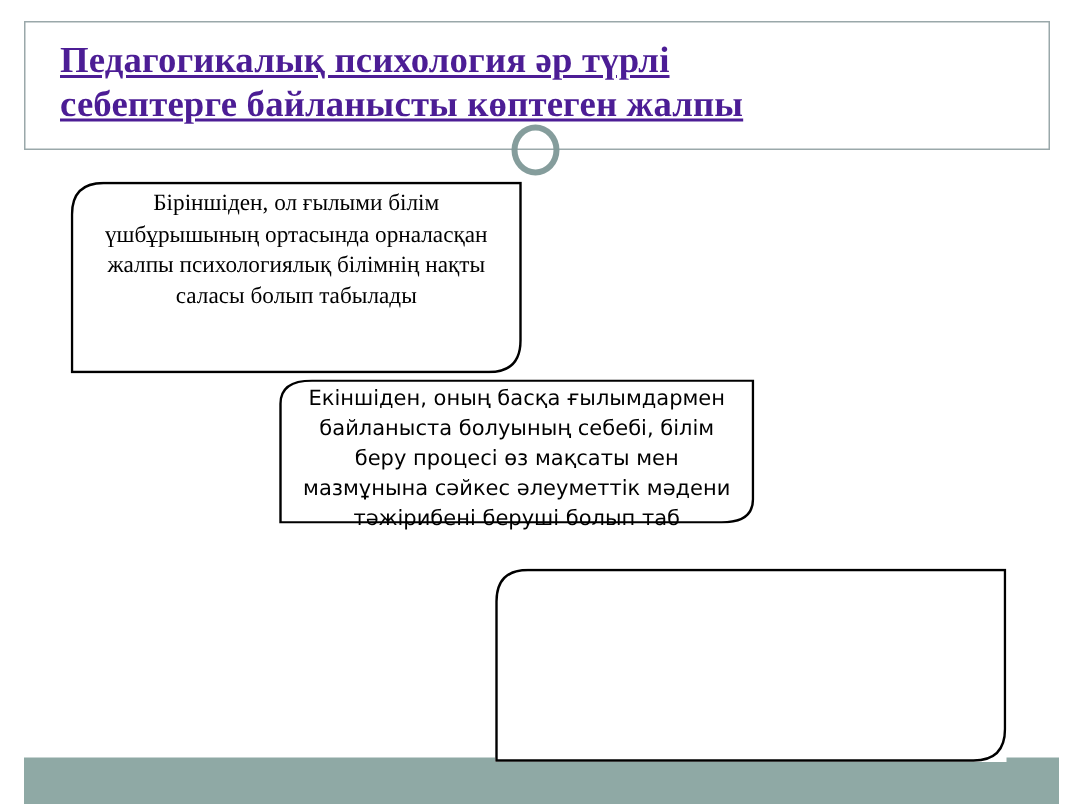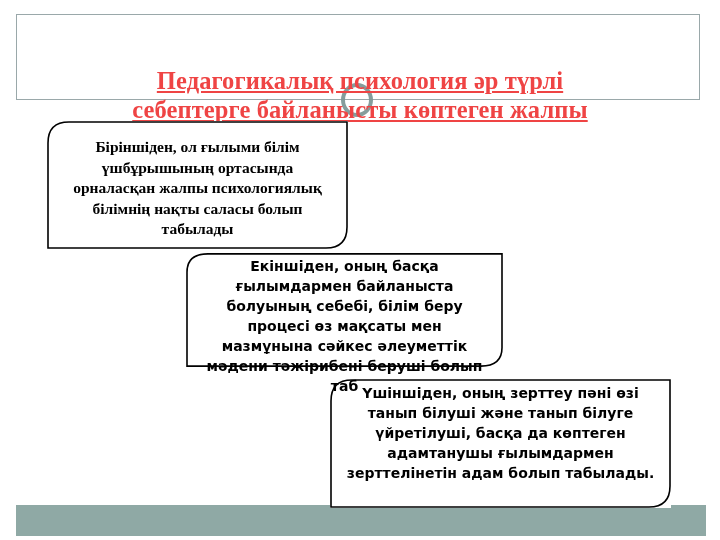--- a/index.html
+++ b/index.html
@@ -41,28 +41,27 @@
     box-sizing: border-box;
     opacity: .95;
   }
 
   
   .title {
     position: absolute;
     left: 40px;
     top: 26px;
     width: 640px;
-    text-align: center;
+    text-align: left;
     font-family: "Liberation Serif", "DejaVu Serif", serif;
     font-weight: bold;
     font-size: 24.5px;
     line-height: 29px;
     letter-spacing: .1px;
-    color: #ef4444;
-    margin-top: 40px;
+    color: #4c1d95;
   }
   .title span {
     display: block;
     text-decoration: underline;
     text-underline-offset: 2px;
     white-space: nowrap;
   }
 
   
   .box {
@@ -79,26 +78,25 @@
     position: absolute;
     inset: 0;
   }
   .box .shape svg {
     display: block;
     width: 100%;
     height: 100%;
   }
   .box .txt {
     position: relative;
-    padding: 16px 14px 0 14px;
-    font-weight: bold;
+    padding: 5px 14px 0 14px;
   }
 
   #box1 { left: 47px;  top: 121px; width: 301px; height: 128px; z-index: 3; }
-  #box2 { left: 186px; top: 253px; width: 317px; height: 114px; z-index: 2; }
+  #box2 { left: 186px; top: 253px; width: 317px; height: 96px; z-index: 2; }
   #box3 { left: 330px; top: 379px; width: 341px; height: 129px; z-index: 1; }
 
   #box2 .txt, #box3 .txt { font-family: "DejaVu Sans", "Liberation Sans", sans-serif; font-size: 14px; line-height: 20px; }
   #box2 .txt { padding-top: 3px; }
   #box3 .txt { padding-top: 4px; }
 
   
   .footer-band {
     position: absolute;
     left: 16px;
@@ -147,19 +145,18 @@
     </div>
     <div class="txt">Екіншіден, оның басқа ғылымдармен байланыста болуының себебі, білім беру процесі өз мақсаты мен мазмұнына сәйкес әлеуметтік мәдени тәжірибені беруші болып таб</div>
   </div>
 
   <div class="box" id="box3">
     <div class="shape">
       <svg viewBox="0 0 341 129" preserveAspectRatio="none">
         <path d="M 22 1 L 340 1 L 340 107 Q 340 128 319 128 L 1 128 L 1 22 Q 1 1 22 1 Z" fill="#ffffff" stroke="#000000" stroke-width="1.6" vector-effect="non-scaling-stroke"></path>
       </svg>
     </div>
-    <div class="txt">Үшіншіден, оның зерттеу пәні өзі танып білуші және танып білуге үйретілуші, басқа да көптеген адамтанушы ғылымдармен зерттелінетін адам болып табылады.</div>
   </div>
 
   <div class="footer-band-edge"></div>
   <div class="footer-band"></div>
 
 </div>
 
 </body></html>

